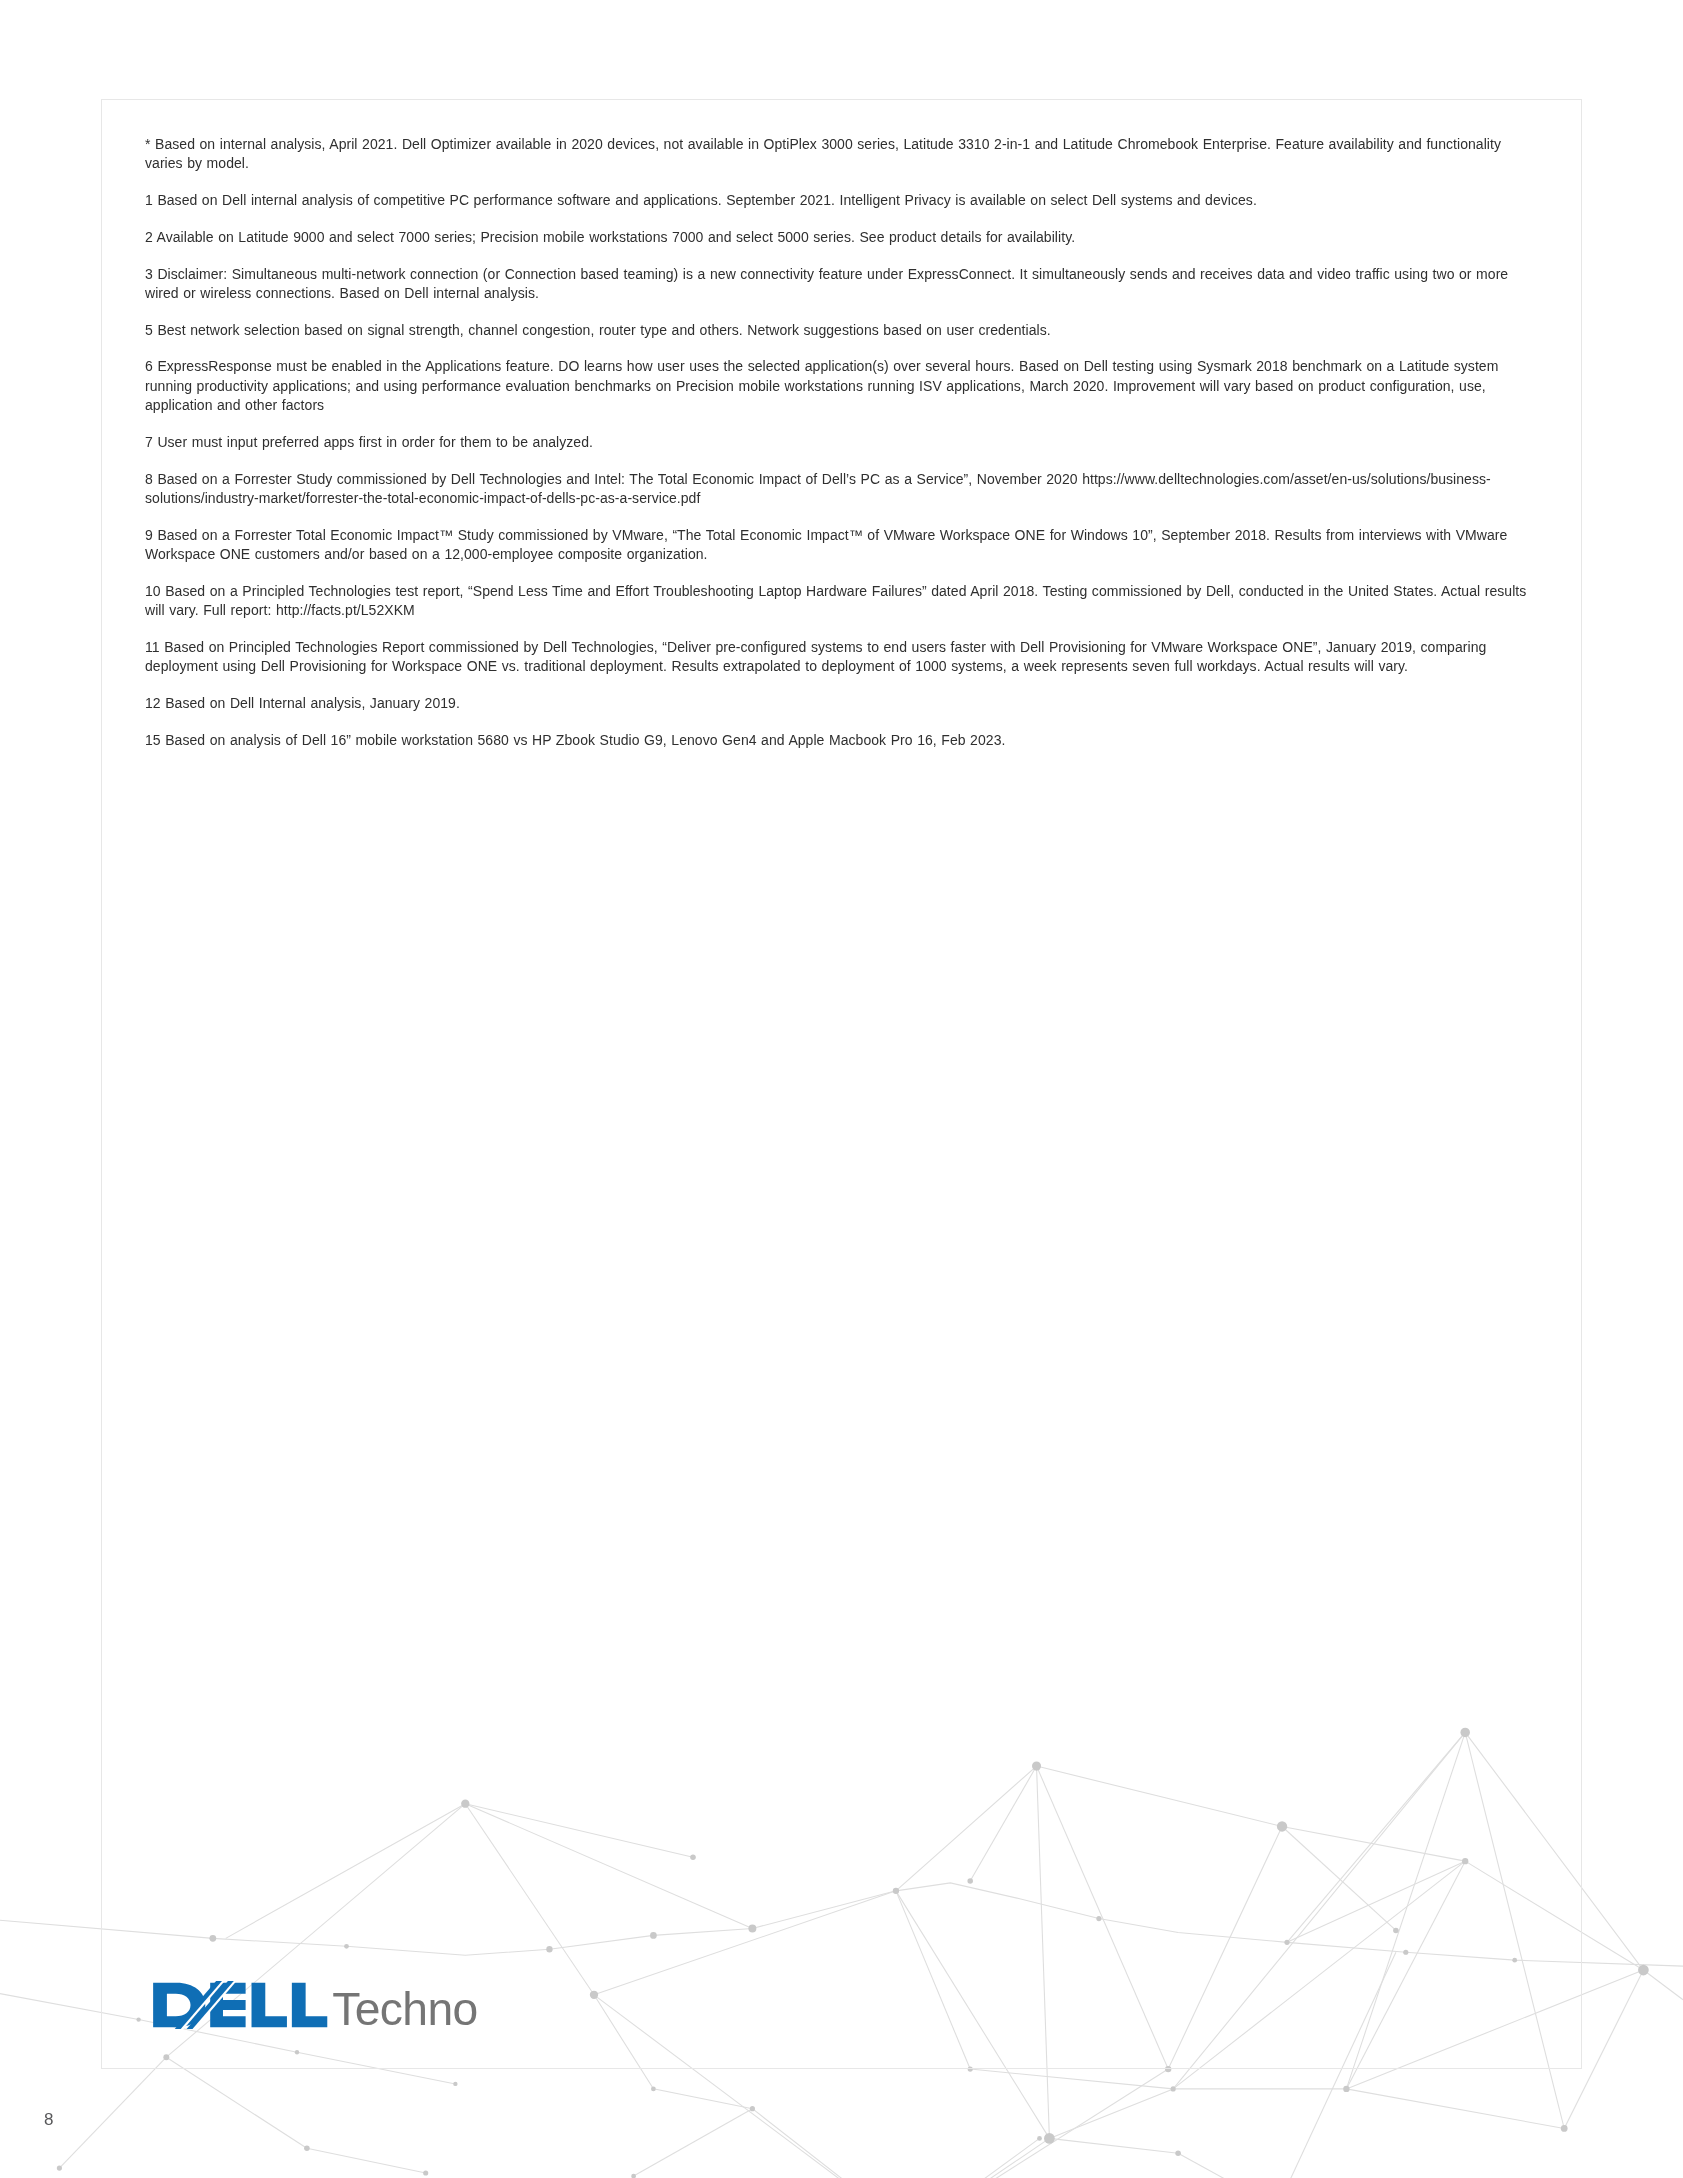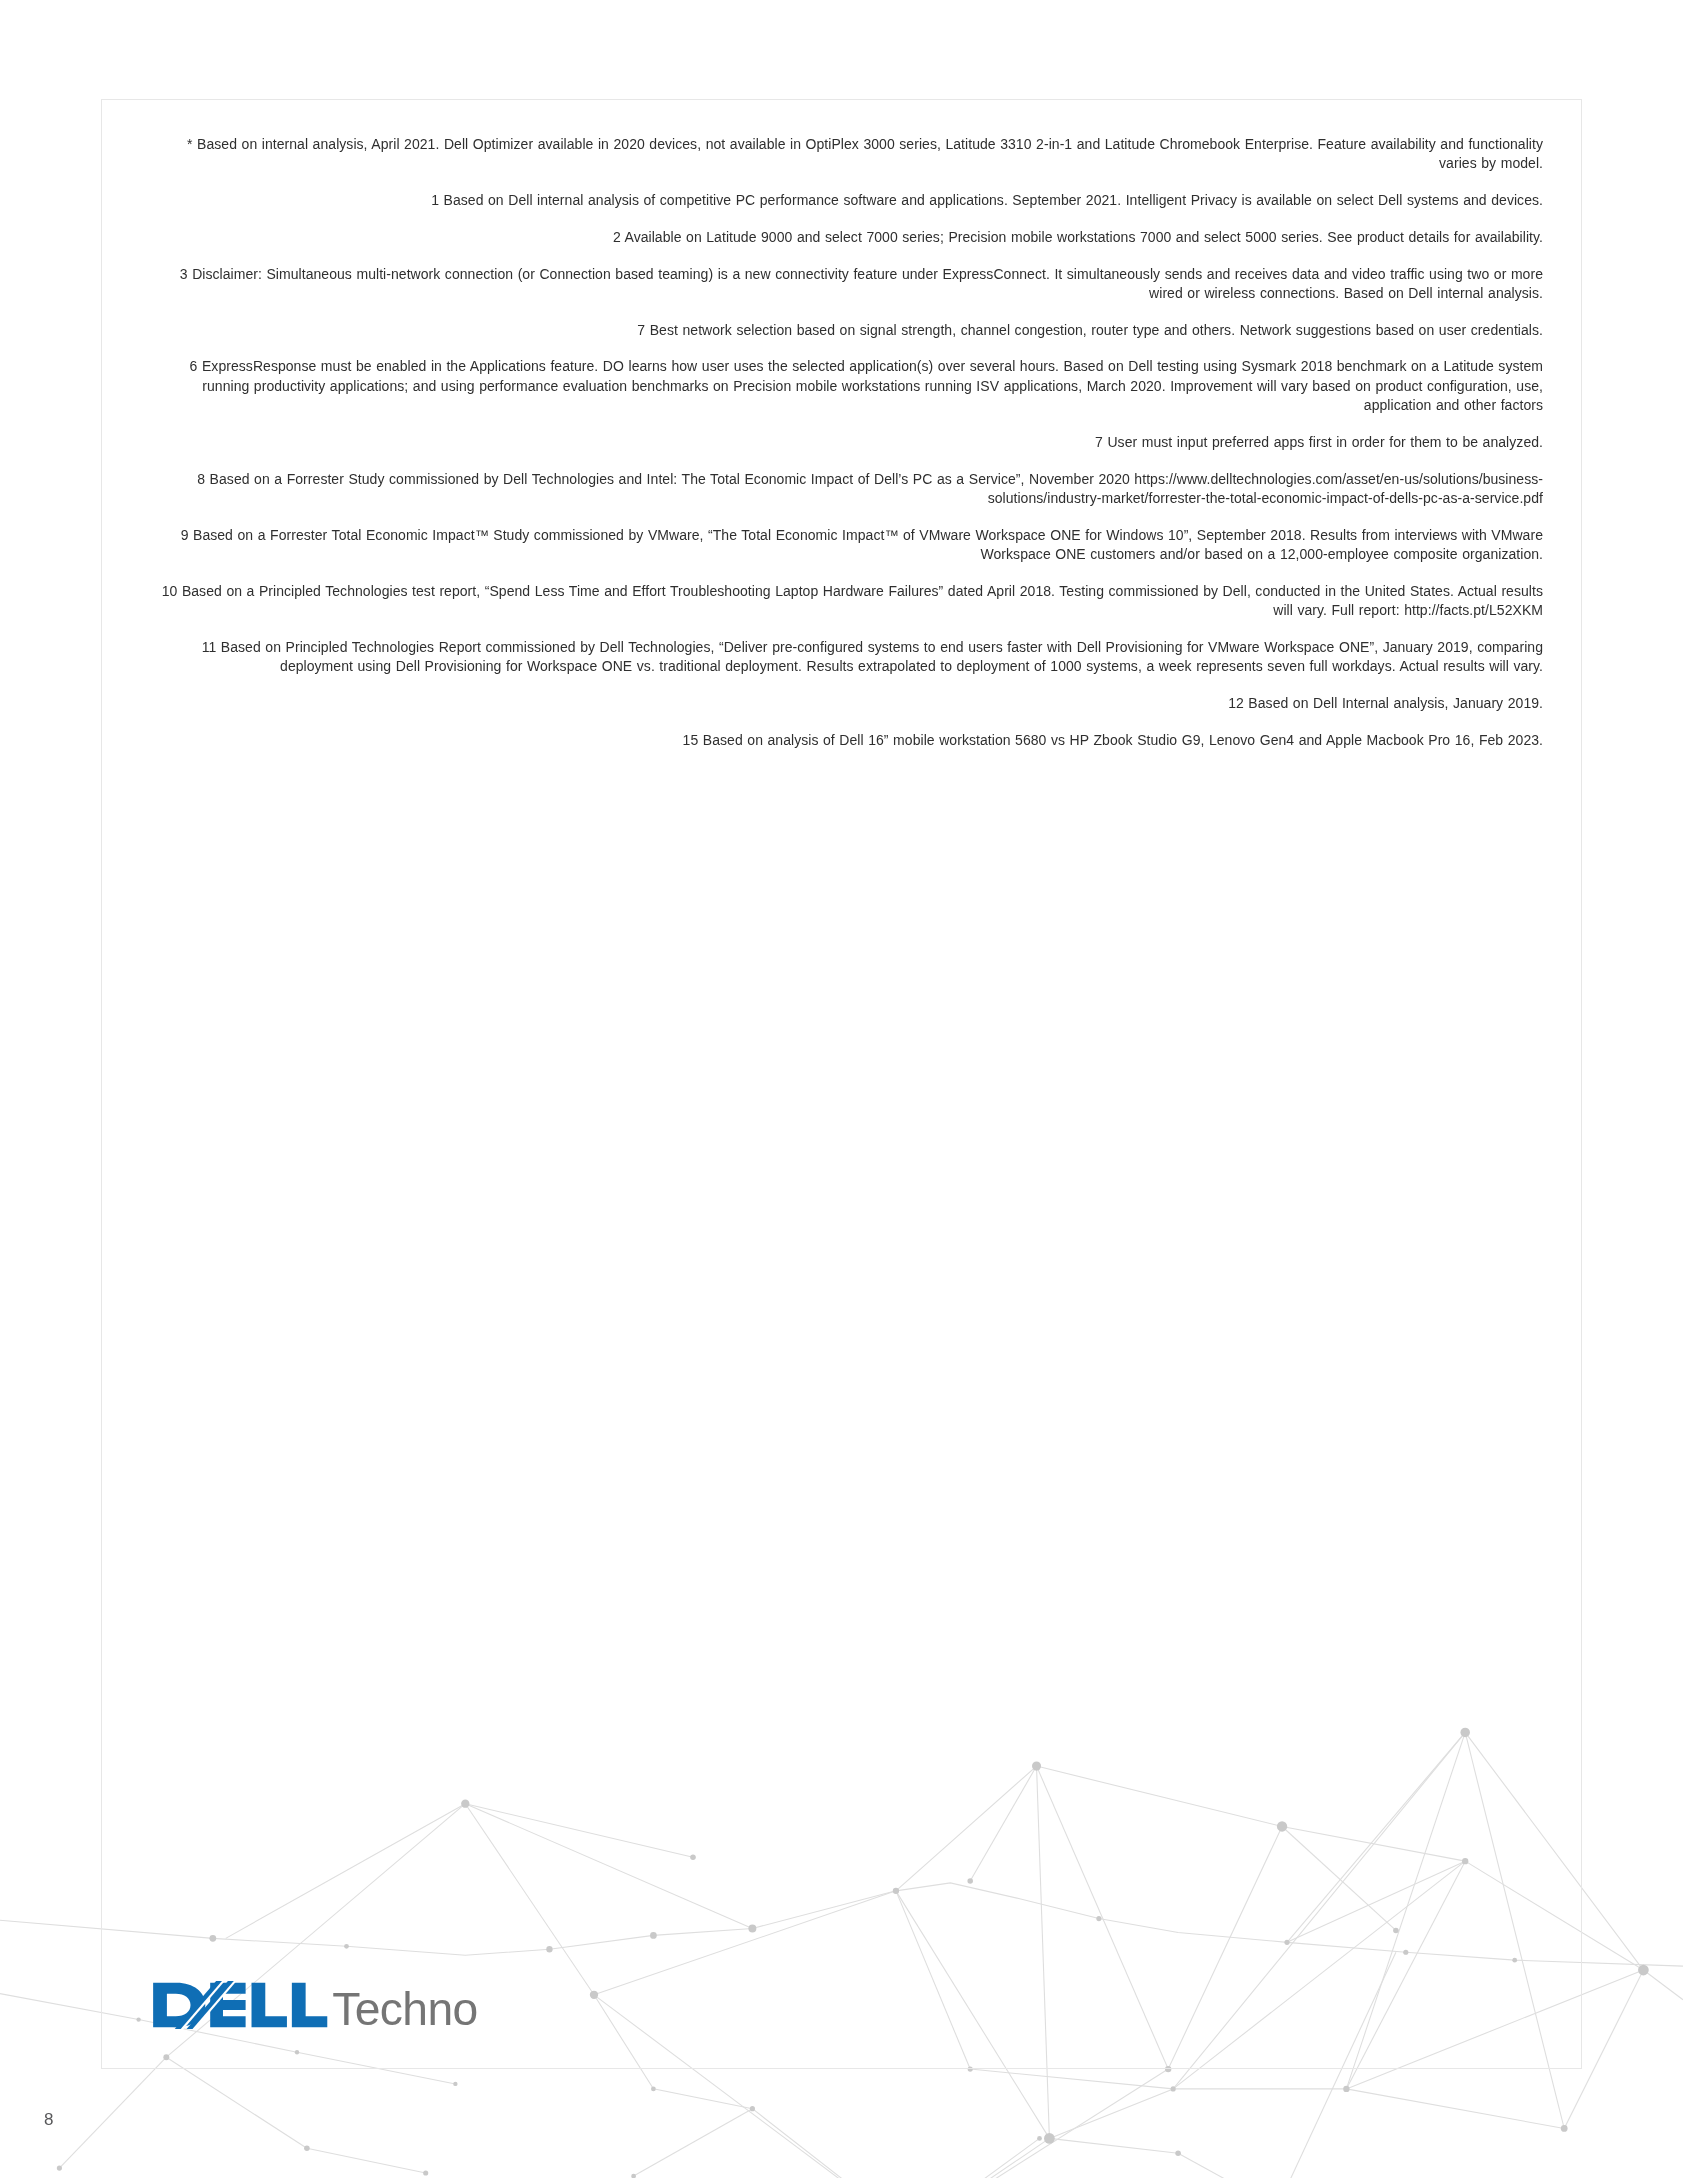--- a/index.html
+++ b/index.html
@@ -56,21 +56,21 @@
     top: 135px;
     width: 1398px;
     z-index: 3;
   }
   .note {
     font-size: 14px;
     line-height: 19.4px;
     letter-spacing: 0.05px;
     color: #2f2f2f;
     margin: 0 0 17.3px 0;
-    text-align: right;
+    text-align: left;
     word-spacing: 0.6px;
   }
   .note:last-child { margin-bottom: 16px; }
 
   
   #dell-logo {
     position: absolute;
     left: 150px;
     top: 1975px;
     z-index: 4;
@@ -191,21 +191,21 @@
 </svg>
 
 <div id="sheet-white-mask"></div>
 <div id="page-sheet"></div>
 
 <div id="footnotes">
   <p class="note">* Based on internal analysis, April 2021. Dell Optimizer available in 2020 devices, not available in OptiPlex 3000 series, Latitude 3310 2-in-1 and Latitude Chromebook Enterprise. Feature availability and functionality varies by model.</p>
   <p class="note">1 Based on Dell internal analysis of competitive PC performance software and applications. September 2021. Intelligent Privacy is available on select Dell systems and devices.</p>
   <p class="note">2 Available on Latitude 9000 and select 7000 series; Precision mobile workstations 7000 and select 5000  series.  See product details for availability.</p>
   <p class="note">3 Disclaimer: Simultaneous multi-network connection (or Connection based teaming) is a new connectivity feature under ExpressConnect. It simultaneously sends and receives data and video traffic using two or more wired or wireless connections. Based on Dell internal analysis.</p>
-  <p class="note">7 Best network selection based on signal strength, channel congestion, router type and others.  Network suggestions based on user credentials.</p>
+  <p class="note">5 Best network selection based on signal strength, channel congestion, router type and others.  Network suggestions based on user credentials.</p>
   <p class="note">6 ExpressResponse must be enabled in the Applications feature. DO learns how user uses the selected application(s) over several hours.  Based on Dell testing using Sysmark 2018 benchmark on a Latitude system running productivity applications; and using performance evaluation benchmarks on Precision mobile workstations running ISV applications, March 2020.  Improvement will vary based on product configuration, use, application and other factors</p>
   <p class="note">7 User must input preferred apps first in order for them to be analyzed.</p>
   <p class="note">8 Based on a Forrester Study commissioned by Dell Technologies and Intel: The Total Economic Impact of Dell’s PC as a Service”, November 2020 https://www.delltechnologies.com/asset/en-us/solutions/business-solutions/industry-market/forrester-the-total-economic-impact-of-dells-pc-as-a-service.pdf</p>
   <p class="note">9 Based on a Forrester Total Economic Impact™ Study commissioned by VMware, “The Total Economic Impact™ of VMware Workspace ONE for Windows 10”, September 2018. Results from interviews with VMware Workspace ONE customers and/or based on a 12,000-employee composite organization.</p>
   <p class="note">10 Based on a Principled Technologies test report, “Spend Less Time and Effort Troubleshooting Laptop Hardware Failures” dated April 2018. Testing commissioned by Dell, conducted in the United States. Actual results will vary. Full report: http://facts.pt/L52XKM</p>
   <p class="note">11 Based on Principled Technologies Report commissioned by Dell Technologies, “Deliver pre-configured systems to end users faster with Dell Provisioning for VMware Workspace ONE”, January 2019, comparing deployment using Dell Provisioning for Workspace ONE vs. traditional deployment. Results extrapolated to deployment of 1000 systems, a week represents seven full workdays. Actual results will vary.</p>
   <p class="note">12 Based on Dell Internal analysis, January 2019.</p>
   <p class="note">15 Based on analysis of Dell 16” mobile workstation 5680 vs HP Zbook Studio G9, Lenovo Gen4 and Apple Macbook Pro 16, Feb 2023.</p>
 </div>
 

